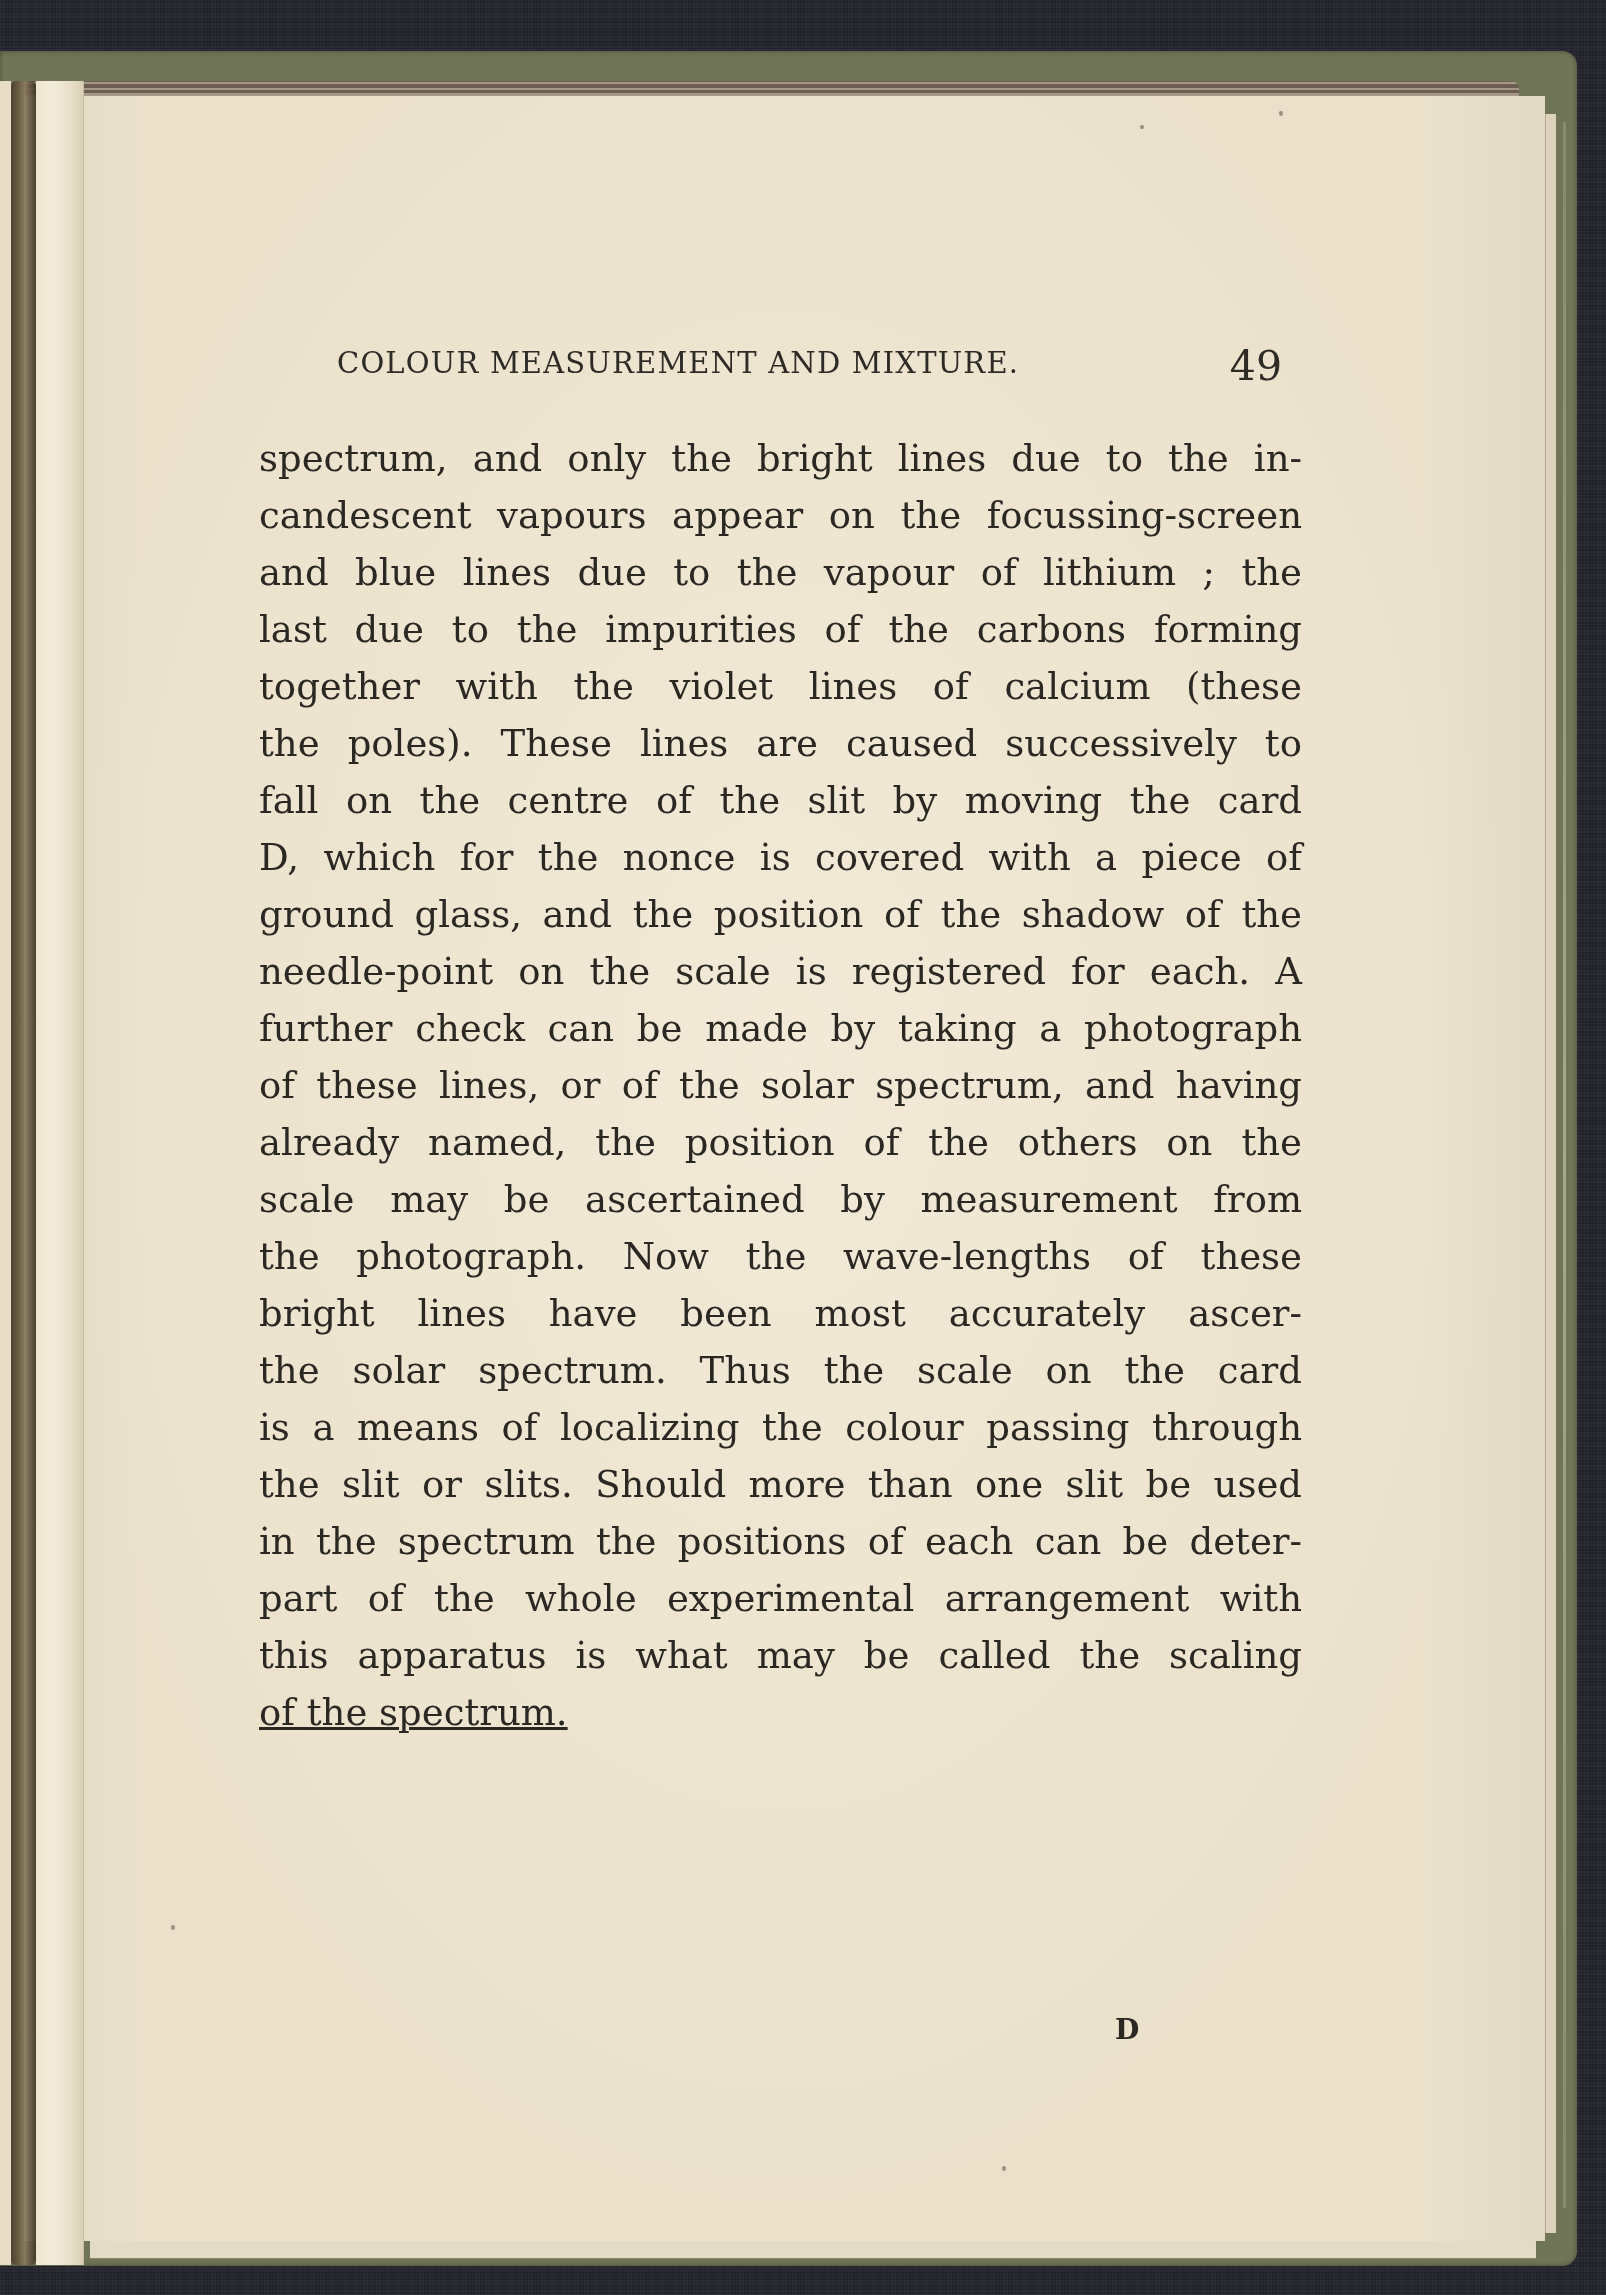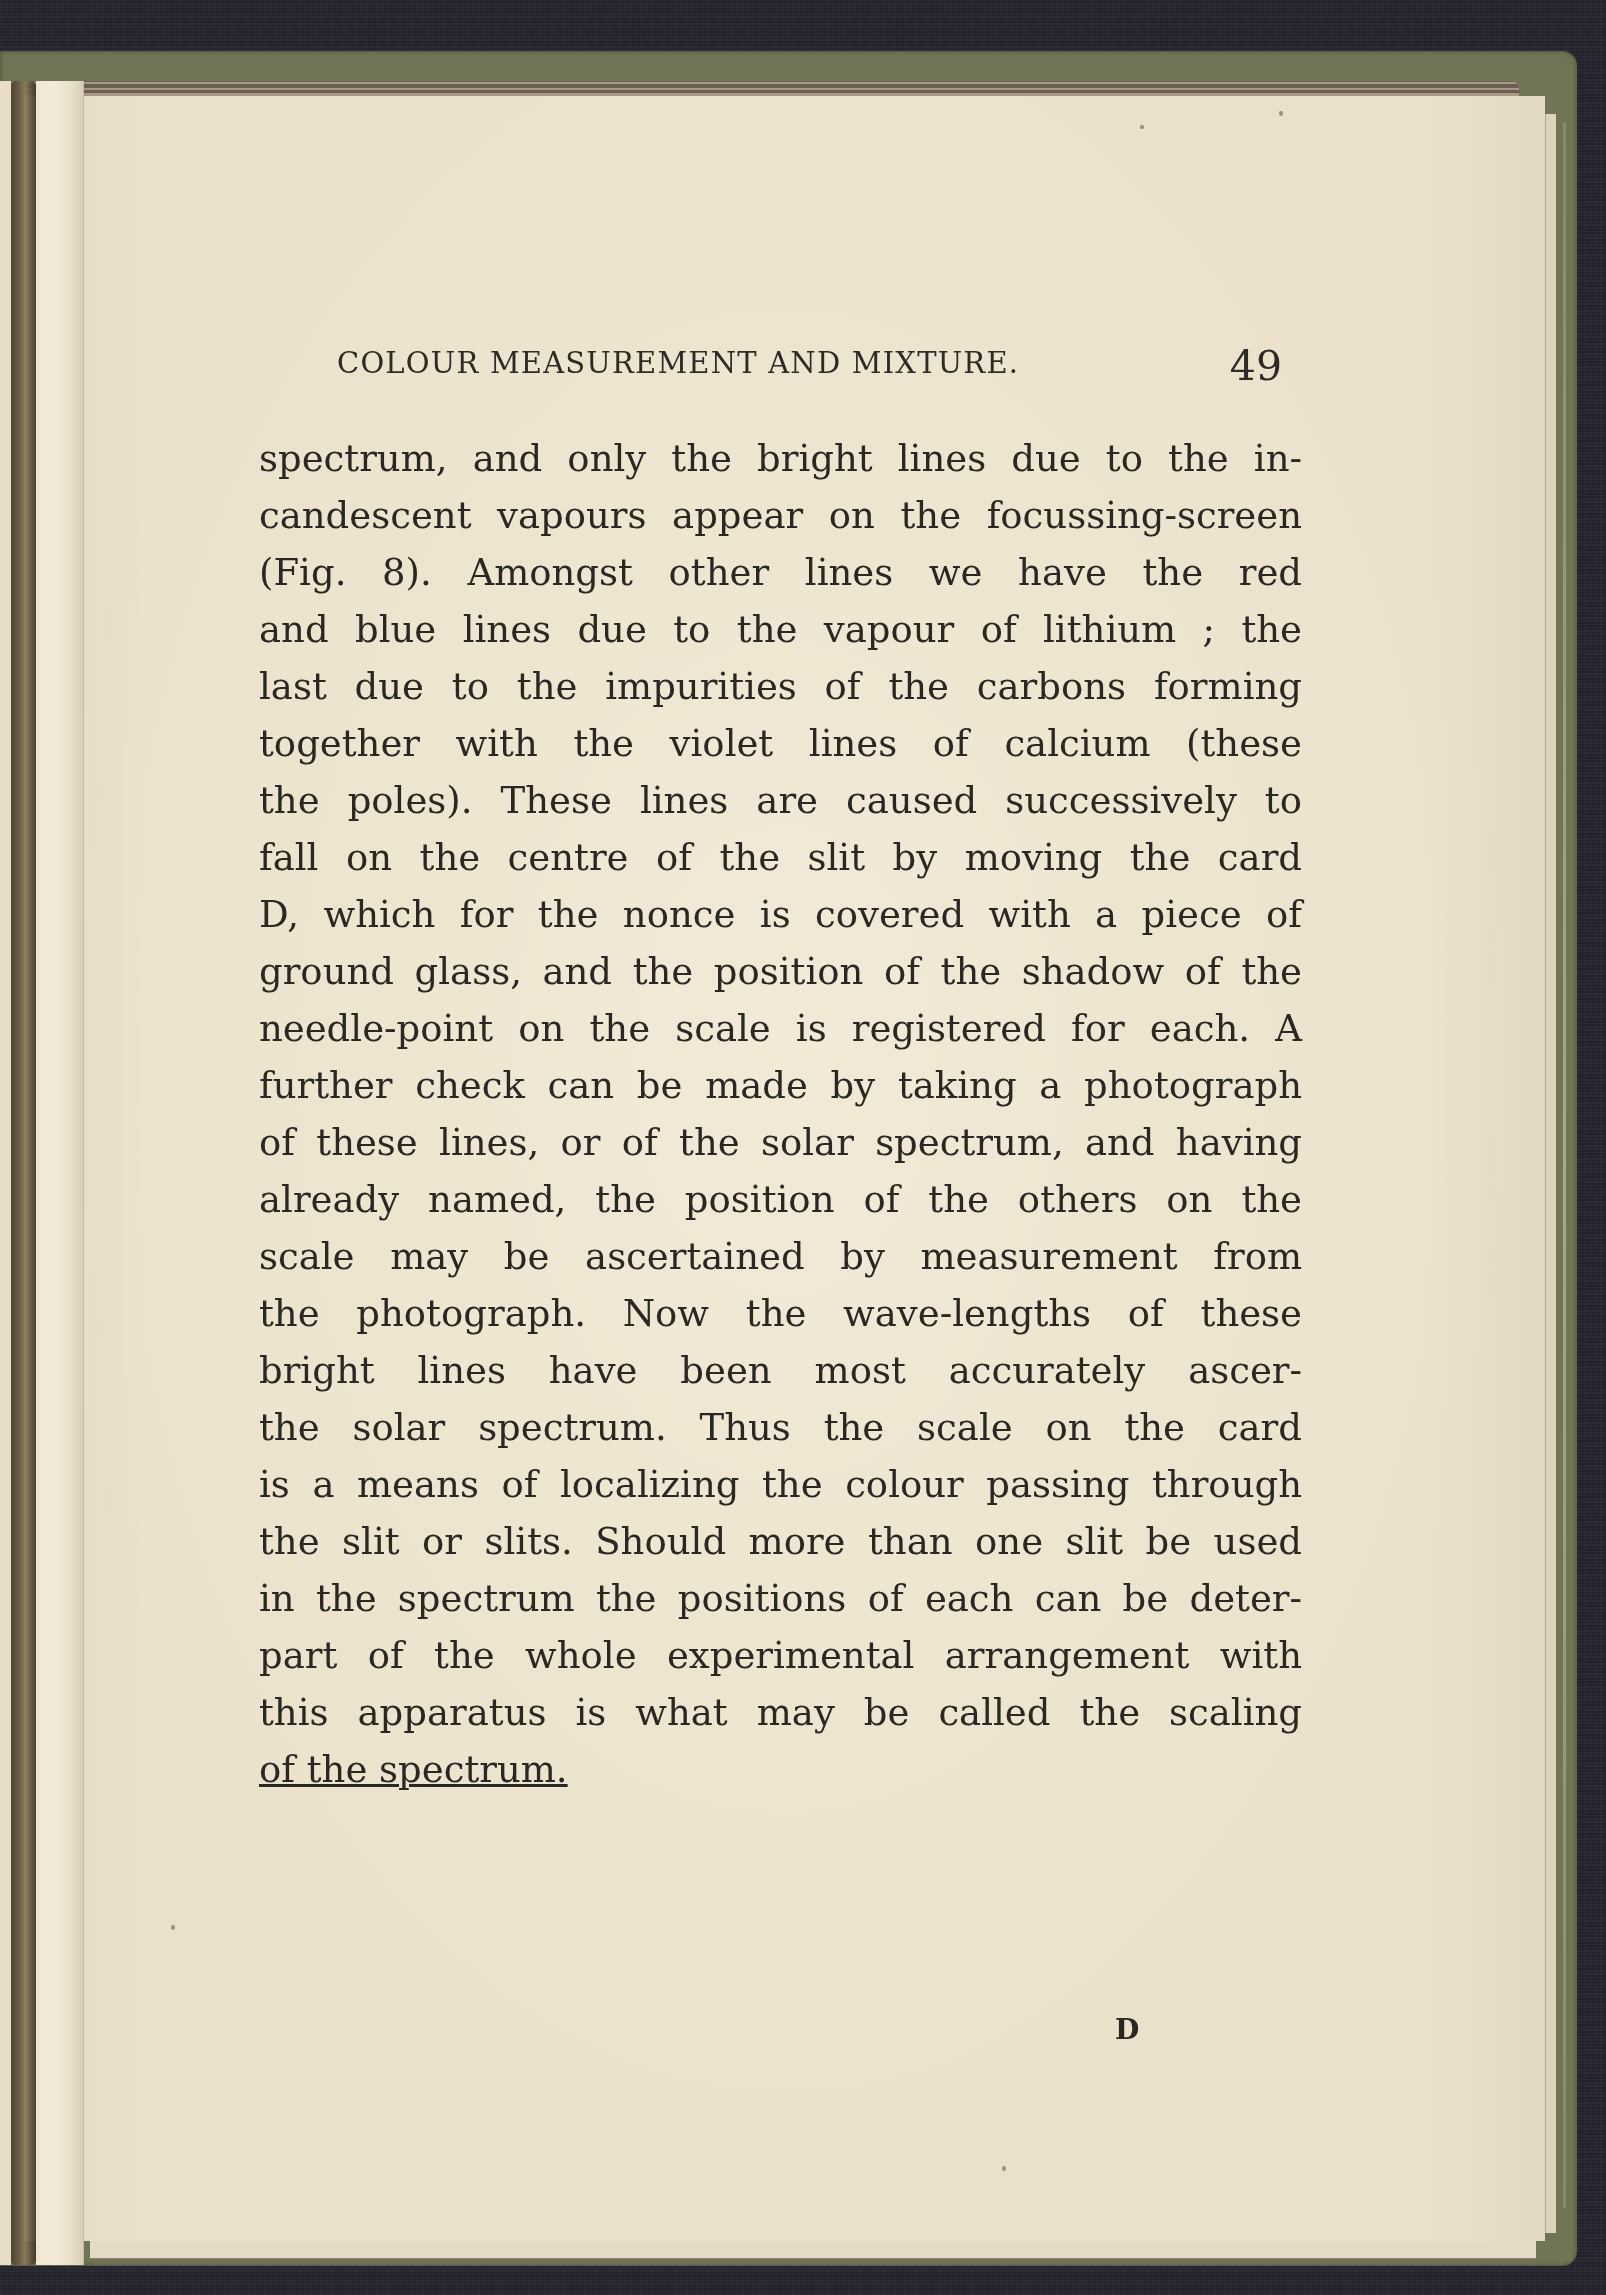--- a/index.html
+++ b/index.html
@@ -206,21 +206,20 @@
 </div>
 
 <div class="running-head">
   <span class="title">COLOUR MEASUREMENT AND MIXTURE.</span>
   <span class="folio">49</span>
 </div>
 
 <div class="body-text">
   <span class="line">spectrum, and only the bright lines due to the in-</span>
   <span class="line">candescent vapours appear on the focussing-screen</span>
-  <span class="line">(Fig. 8).  Amongst other lines we have the red</span>
   <span class="line">and blue lines due to the vapour of lithium ; the</span>
   <span class="line">last due to the impurities of the carbons forming</span>
   <span class="line">together with the violet lines of calcium (these</span>
   <span class="line">the poles).  These lines are caused successively to</span>
   <span class="line">fall on the centre of the slit by moving the card</span>
   <span class="line">D, which for the nonce is covered with a piece of</span>
   <span class="line">ground glass, and the position of the shadow of the</span>
   <span class="line">needle-point on the scale is registered for each.  A</span>
   <span class="line">further check can be made by taking a photograph</span>
   <span class="line">of these lines, or of the solar spectrum, and having</span>

